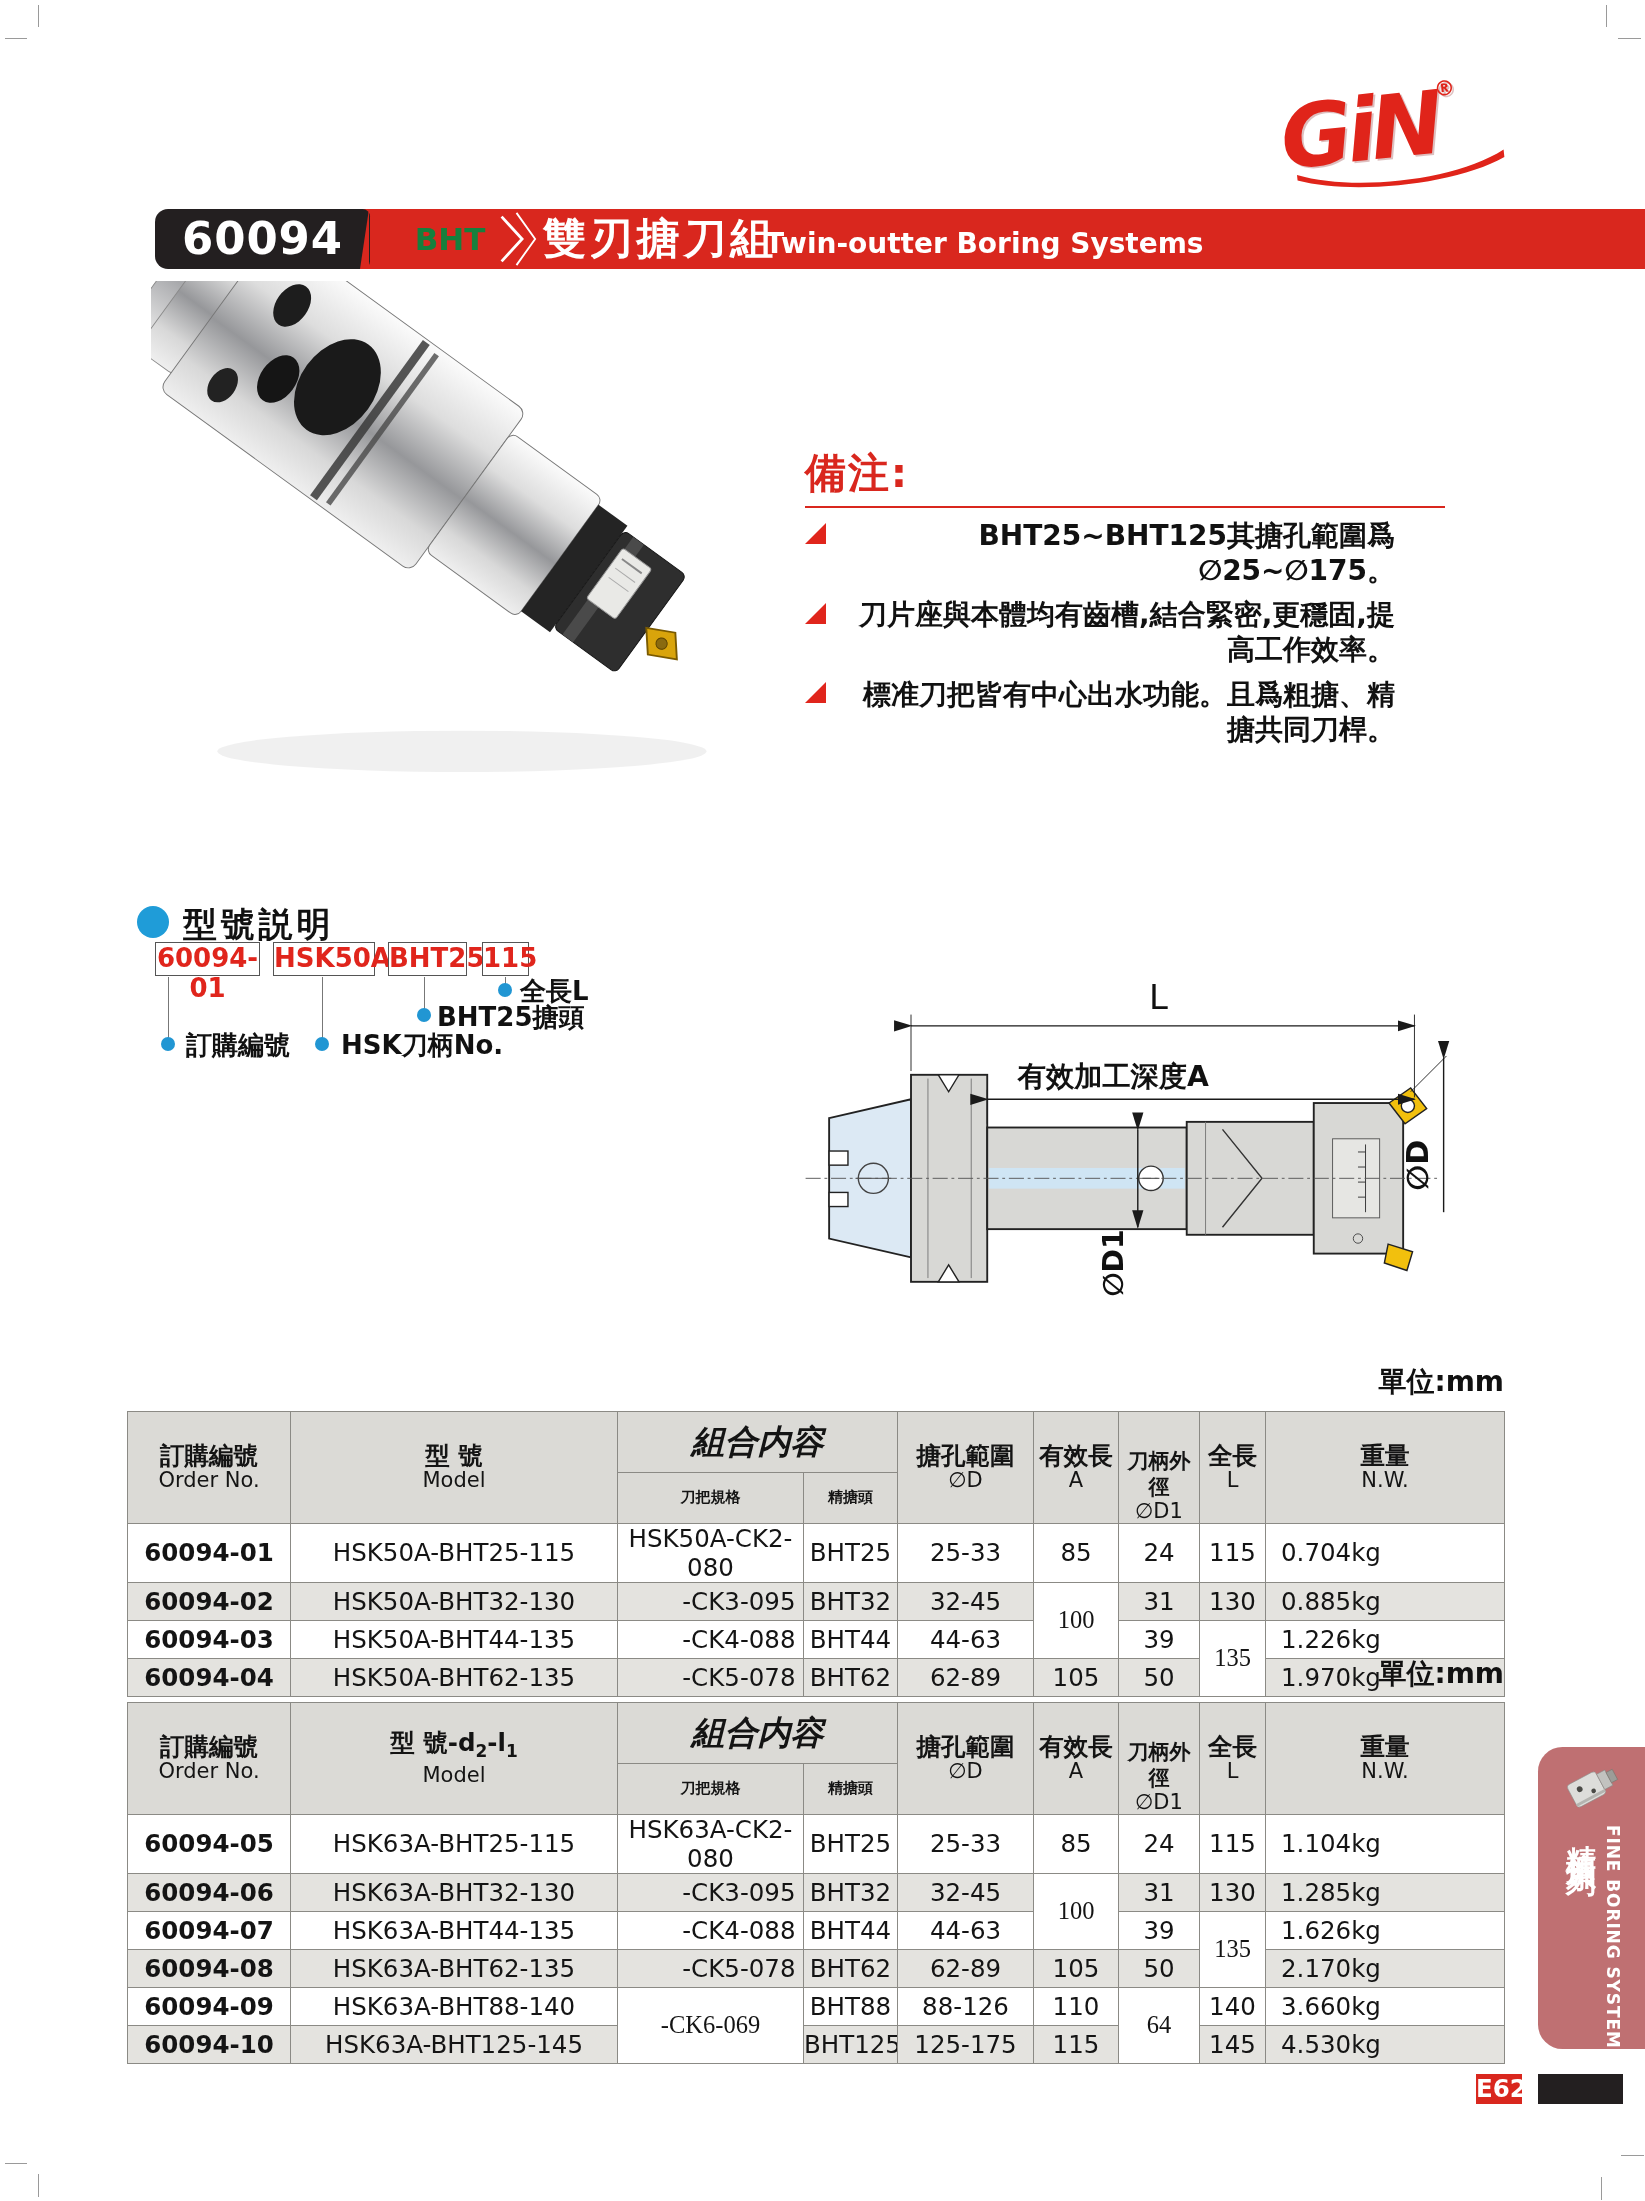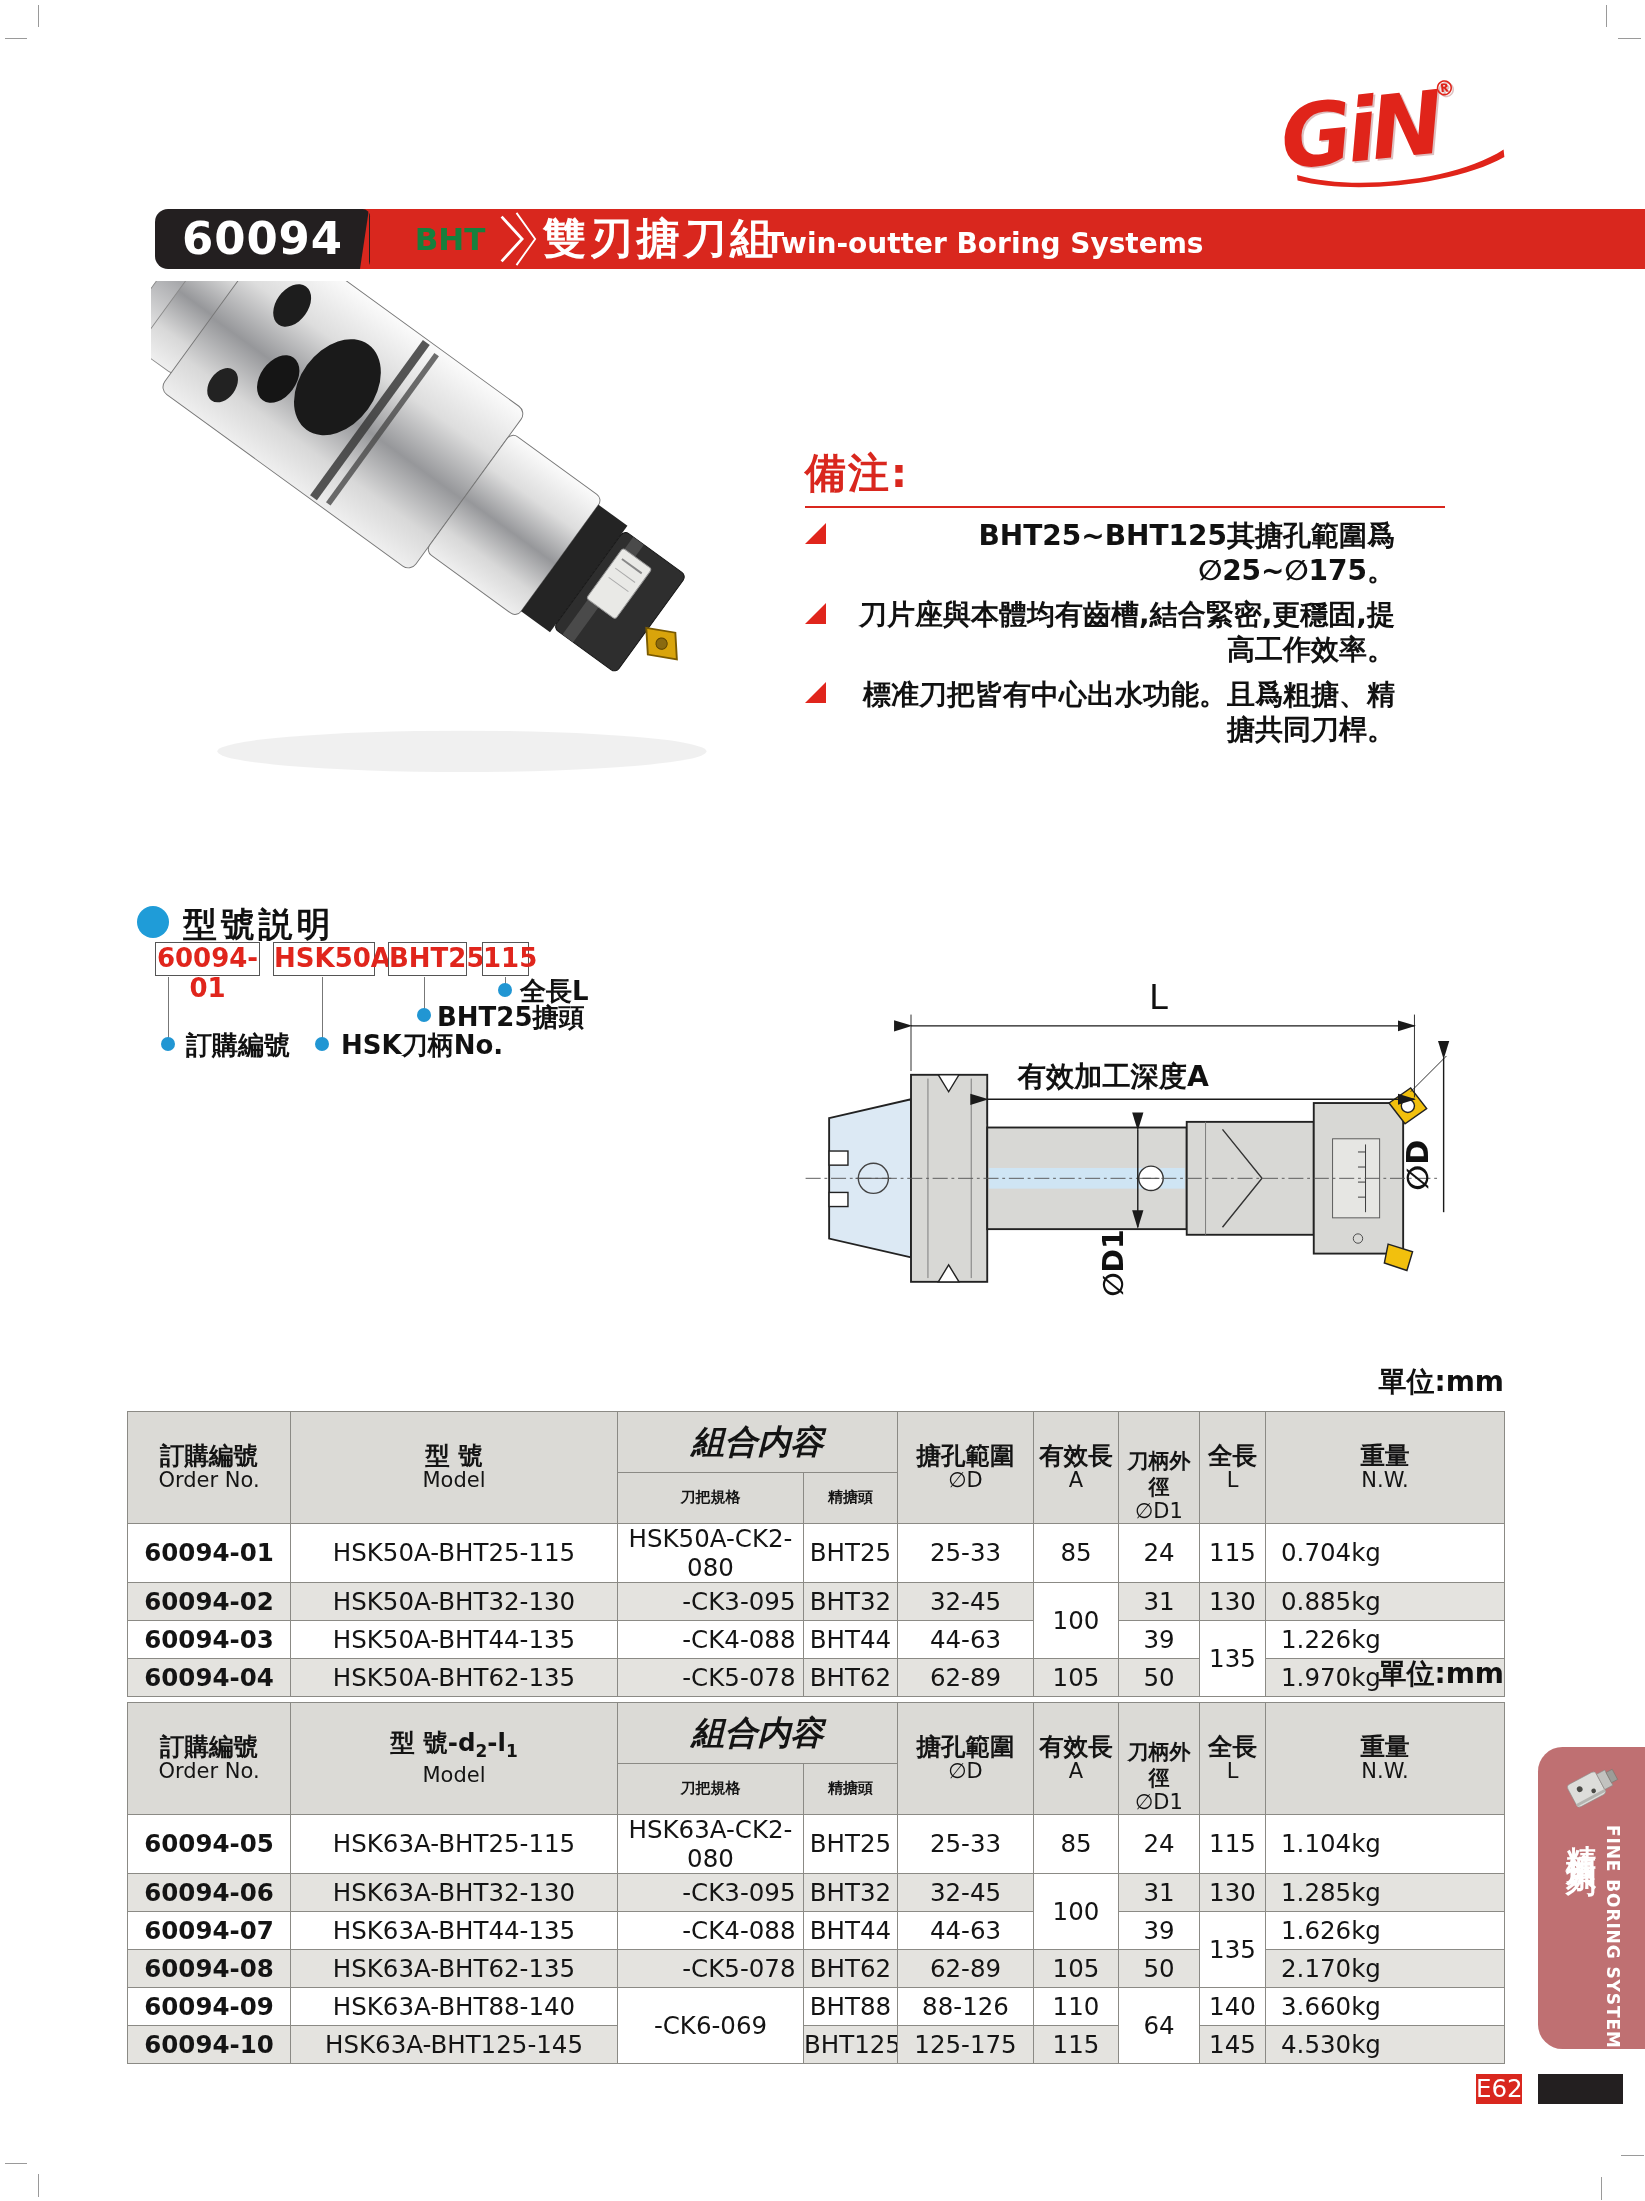--- a/index.html
+++ b/index.html
@@ -49,35 +49,35 @@
   table.spec { position:absolute; left:127px; width:1377px; border-collapse:collapse; table-layout:fixed; border:1.9px solid #57544e; }
   table.spec th, table.spec td { border:0.9px solid #8b8a85; text-align:center; color:#141414; overflow:hidden; }
   table.spec thead th { background:#dbdad6; font-weight:bold; height:38px; }
   table.spec thead .zh { font-size:24.5px; line-height:26px; }
   table.spec thead .zh.small { font-size:21px;margin-top:36px; }
   table.spec thead .en { font-size:21px; font-weight:normal; line-height:22.6px; }
   table.spec thead .combo { font-size:33px;font-style:italic; }
   table.spec tbody td { height:38px; font-size:24.5px; }
   table.spec tbody tr.g td { background:#e4e3df; }
   table.spec tbody tr.w td { background:#ffffff; }
-  table.spec tbody td.m { background:#ffffff !important; }
+  table.spec tbody td.m { background:#ffffff !important;font-family:Liberation Serif, serif; }
   table.spec tbody td.ord { font-weight:bold; }
   table.spec tbody td.rt { text-align:right; padding-right:7.5px; }
   table.spec tbody td.wt { text-align:left; padding-left:15px; }
   table.spec tbody tr:first-child td { border-top:1.9px solid #57544e; }
   sub { font-size:17px; }
 
   
   .side-tab { position:absolute; left:1538px; top:1747px; width:107px; height:302px; background:#bf7072; border-radius:24.5px 0 0 24.5px; display:flex; flex-direction:column; align-items:center; }
   .side-texts { display:flex; flex-direction:row; align-items:flex-start; margin-top:5.6px; }
   .side-zh { writing-mode:vertical-rl; text-orientation:upright; font-size:30px; font-weight:bold; color:#fff; letter-spacing:7.5px; }
   .side-en { writing-mode:vertical-rl; font-size:17px; font-weight:bold; color:#fff; letter-spacing:0.9px; margin-left:1.9px; margin-top:3.8px; }
 
   
-  .pg-red { position:absolute; left:1476px; top:2074px; width:46px; height:30px; background:#d9271e; color:#fff; font-size:24.5px; font-weight:normal; text-align:center; line-height:30px; }
+  .pg-red { position:absolute; left:1476px; top:2074px; width:46px; height:30px; background:#d9271e; color:#fff; font-size:24.5px; font-weight:bold; text-align:center; line-height:30px; }
   .pg-black { position:absolute; left:1538px; top:2074px; width:85px; height:30px; background:#231f20; }
 
   svg text { font-family:"DejaVu Sans","Liberation Sans",sans-serif; }
 </style>
 </head>
 <body>
 
 <div class="page">
 
   <div class="mark mv" style="left:38px;top:4.7px;"></div>

